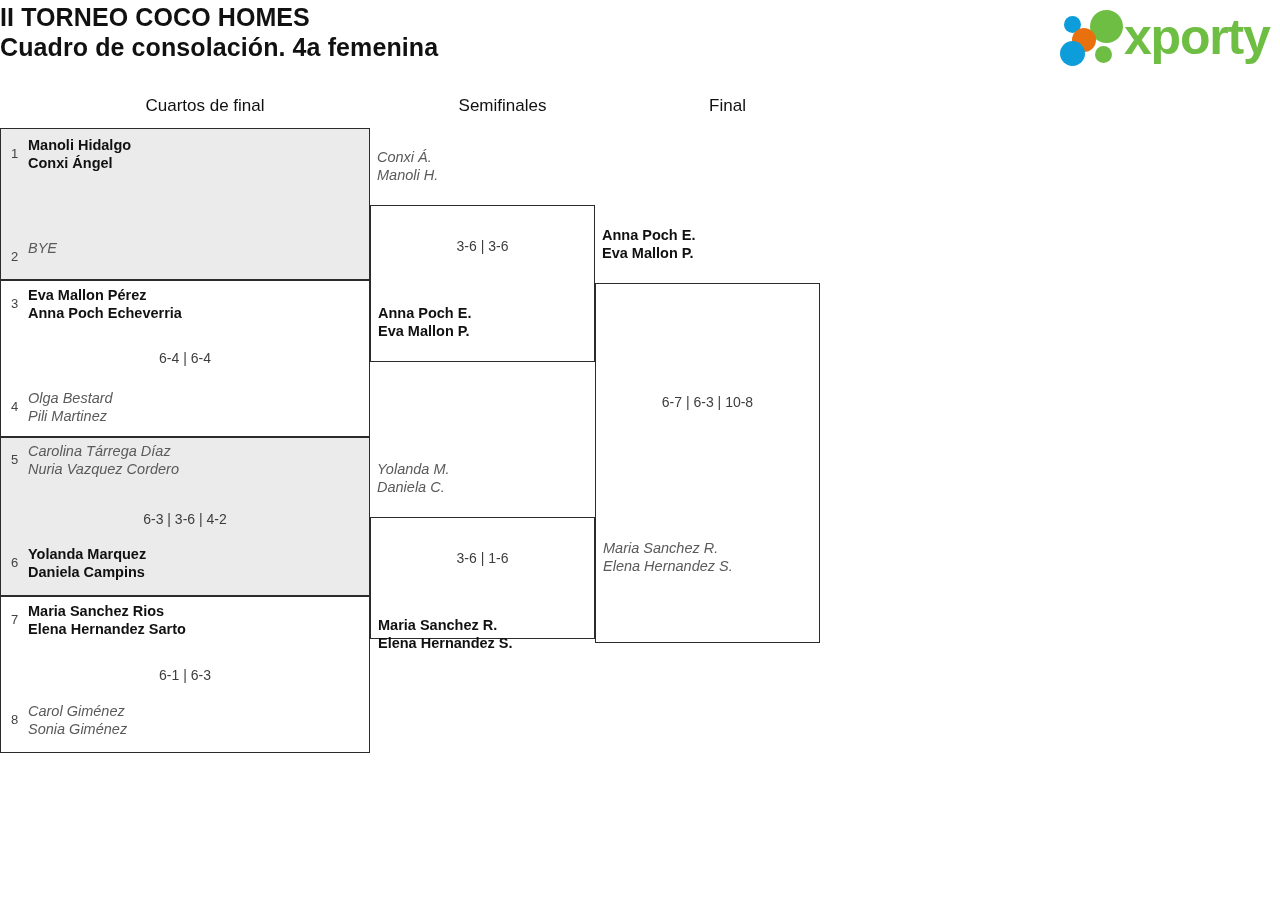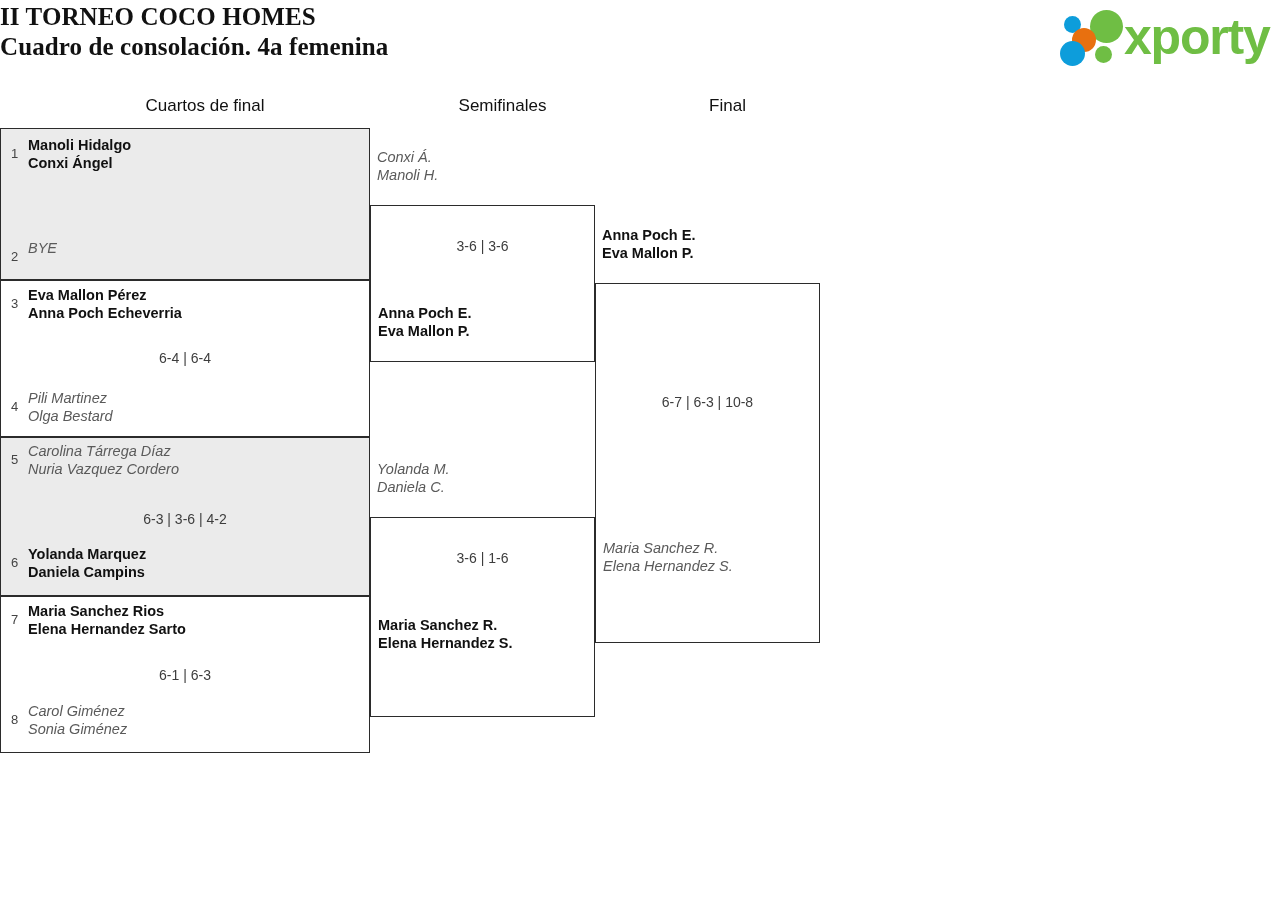--- a/index.html
+++ b/index.html
@@ -11,21 +11,21 @@
     font-family: "Liberation Sans", sans-serif;
     color: #111111;
     overflow: hidden;
   }
 
   
   #header {
     position: absolute; left: 0; top: 0;
     width: 1280px; height: 86px;
   }
-  .title-block { position: absolute; left: 0; top: 2px; font-family: Liberation Serif, serif; }
+  .title-block { position: absolute; left: 0; top: 2px; }
   .title-line1 {
     font-size: 25px; font-weight: 700; letter-spacing: .1px;
     line-height: 30px; color: #111; white-space: nowrap;
   }
   .title-line2 {
     font-size: 25px; font-weight: 700; letter-spacing: .1px;
     line-height: 30px; color: #111; white-space: nowrap;
   }
 
   
@@ -156,22 +156,22 @@
       <div class="seed">3</div>
       <div class="names">
         <div class="nm">Eva Mallon Pérez</div>
         <div class="nm">Anna Poch Echeverria</div>
       </div>
     </div>
     <div class="score" style="top:56px;margin-top:12px;">6-4 | 6-4</div>
     <div class="slot loser" style="top:108px;">
       <div class="seed">4</div>
       <div class="names">
+        <div class="nm">Olga Bestard</div>
         <div class="nm">Pili Martinez</div>
-        <div class="nm">Olga Bestard</div>
       </div>
     </div>
   </div>
 
   <div class="mbox shaded" id="qf3" style="left:0px; top:437px; width:370px; height:159px;">
     <div class="slot loser" style="top:4px;">
       <div class="seed">5</div>
       <div class="names">
         <div class="nm">Carolina Tárrega Díaz</div>
         <div class="nm">Nuria Vazquez Cordero</div>
@@ -216,21 +216,21 @@
       <div class="nm">Anna Poch E.</div>
       <div class="nm">Eva Mallon P.</div>
     </div>
   </div>
 
   <div class="adv loser" style="left:377px; top:460px;">
     <div class="nm">Yolanda M.</div>
     <div class="nm">Daniela C.</div>
   </div>
 
-  <div class="mbox" id="sf2" style="left:370px; top:517px; width:225px; height:200px;">
+  <div class="mbox" id="sf2" style="left:370px; top:517px; width:225px; height:122px;">
     <div class="score" style="top:31px;">3-6 | 1-6</div>
     <div class="adv winner" style="left:7px; top:98px;">
       <div class="nm">Maria Sanchez R.</div>
       <div class="nm">Elena Hernandez S.</div>
     </div>
   </div>
 
   <div class="adv winner" style="left:602px; top:226px;">
     <div class="nm">Anna Poch E.</div>
     <div class="nm">Eva Mallon P.</div>

